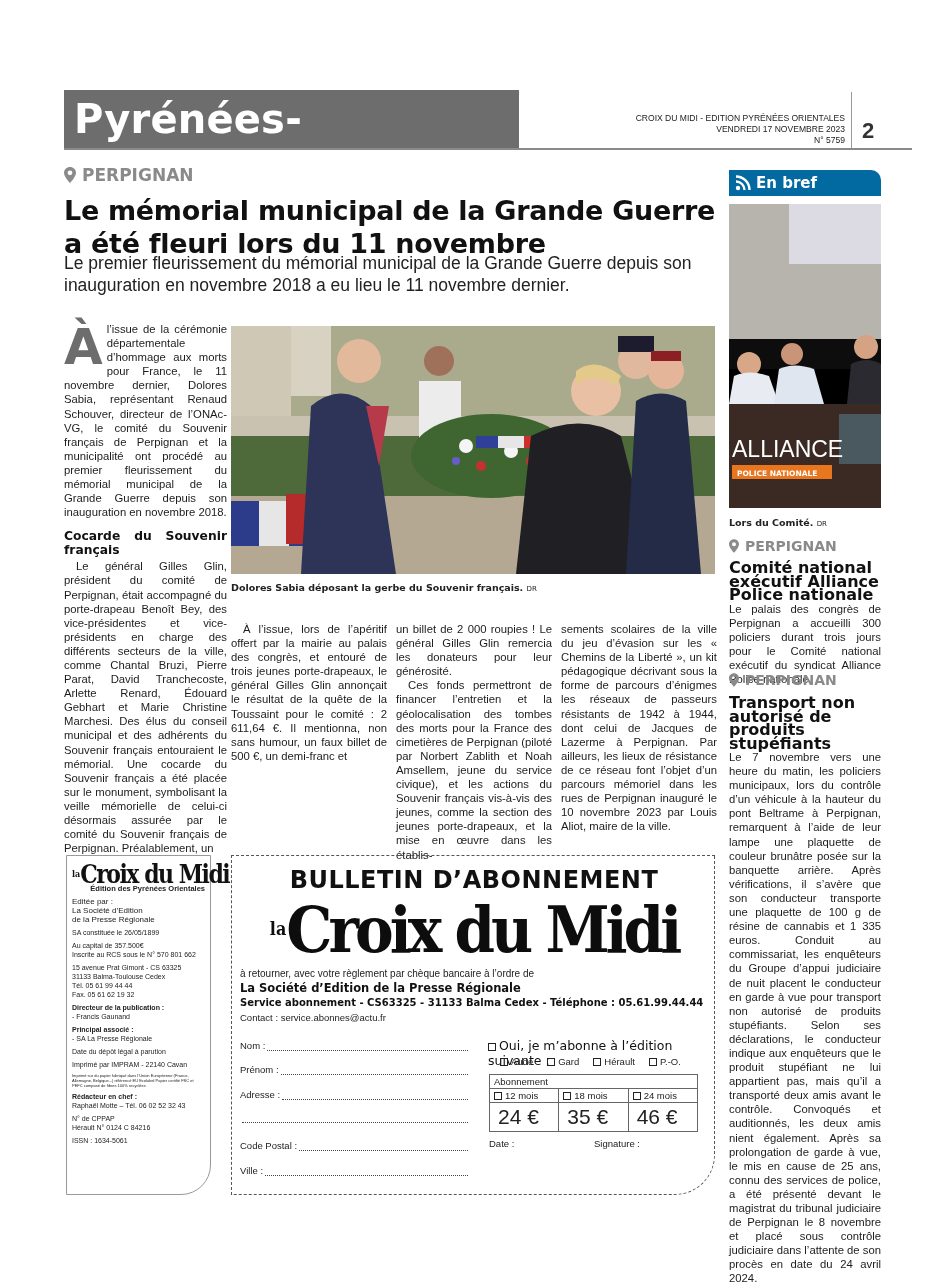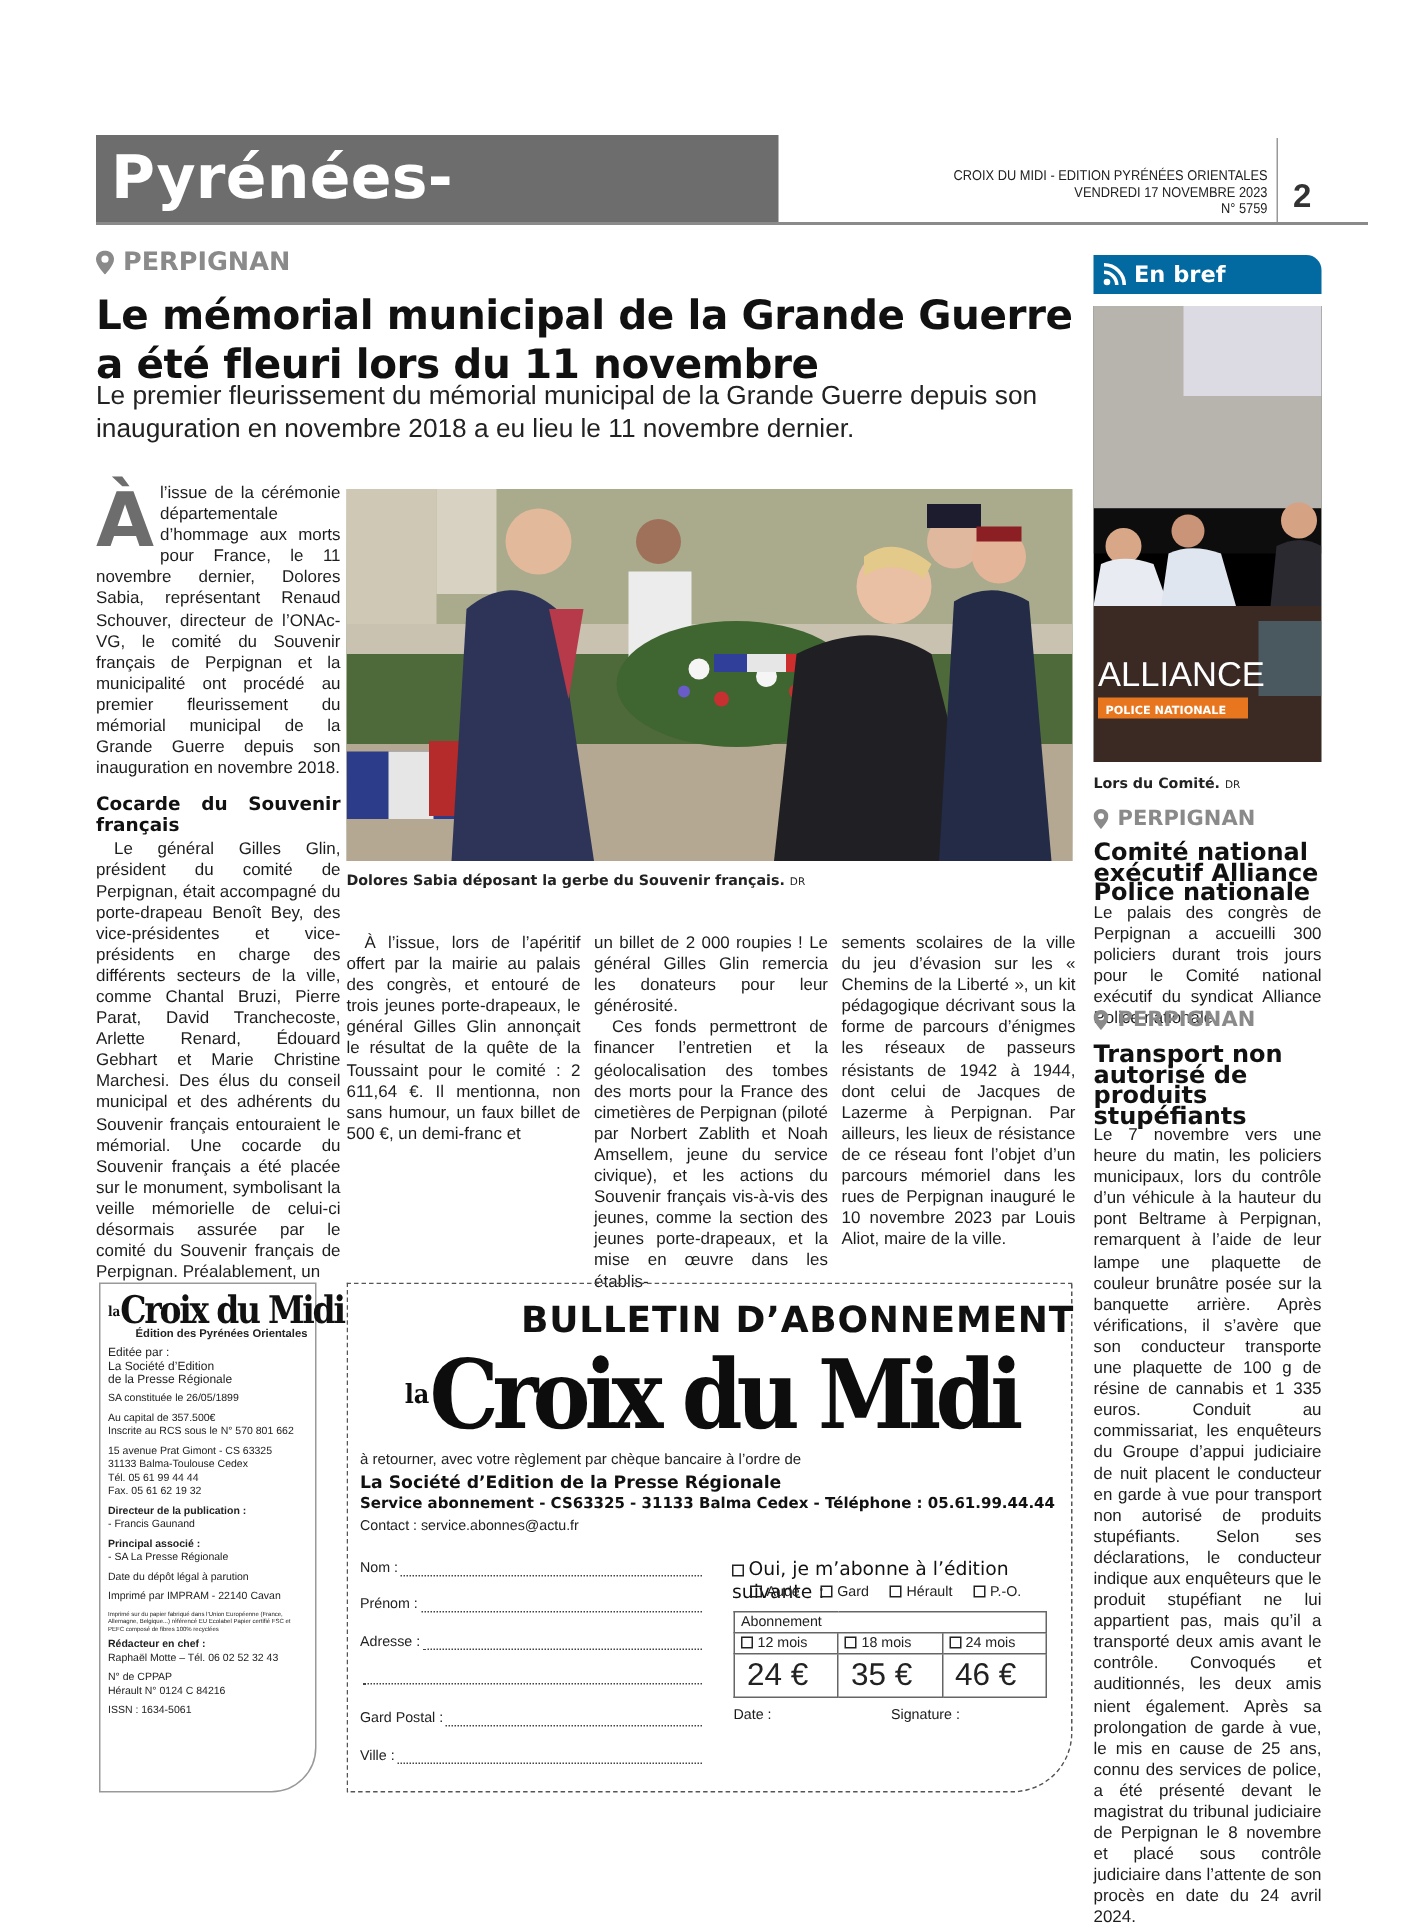--- a/index.html
+++ b/index.html
@@ -46,21 +46,21 @@
   .brief-text { font-size: 11.3px; line-height: 14.1px; text-align: justify; color: #1c1c1c; }
   
   #masthead-box { left: 66px; top: 855px; width: 145px; height: 340px; border: 1px solid #999; border-radius: 0 0 30px 0; padding: 4px 5px; font-family: "Liberation Sans", sans-serif; color: #222; }
   .mh-logo { font-family: "DejaVu Serif", serif; font-weight: bold; font-size: 22px; letter-spacing: -1.5px; line-height: 24px; color: #111; transform: scaleY(1.15); transform-origin: top; white-space: nowrap; }
   .mh-sub { font-size: 7.5px; font-weight: bold; text-align: right; margin-bottom: 4px; }
   .mh-line { font-size: 7px; line-height: 9px; }
   .mh-bold { font-weight: bold; }
   .mh-tiny { font-size: 4px; line-height: 5px; }
   
   #sub-box { left: 231px; top: 855px; width: 484px; height: 340px; border: 1px dashed #555; border-radius: 0 0 40px 0; }
-  #sub-title { left: 0; top: 10px; width: 484px; text-align: right; font-family: "DejaVu Sans", sans-serif; font-weight: bold; font-size: 24px; letter-spacing: 0.5px; color: #111; }
+  #sub-title { left: 0; top: 10px; width: 484px; text-align: center; font-family: "DejaVu Sans", sans-serif; font-weight: bold; font-size: 24px; letter-spacing: 0.5px; color: #111; }
   #sub-logo { left: 0; top: 42px; width: 484px; text-align: center; font-family: "DejaVu Serif", serif; font-weight: bold; font-size: 58px; letter-spacing: -4px; line-height: 64px; color: #0d0d0d; transform: scaleY(1.1); }
   #sub-return { left: 8px; top: 112px; font-size: 10px; color: #222; }
   #sub-society { left: 8px; top: 125px; font-family: "DejaVu Sans", sans-serif; font-weight: bold; font-size: 11.5px; color: #111; }
   #sub-service { left: 8px; top: 141px; font-family: "DejaVu Sans", sans-serif; font-weight: bold; font-size: 10px; color: #111; }
   #sub-contact { left: 8px; top: 156px; font-size: 9.5px; color: #222; }
   .field { left: 8px; width: 228px; font-size: 9.5px; color: #222; display: flex; align-items: flex-end; }
   .field .dots { flex: 1; border-bottom: 1px dotted #444; height: 9px; margin-left: 2px; }
   #sub-yes { left: 256px; top: 182px; font-family: "DejaVu Sans", sans-serif; font-weight: normal; font-size: 12.5px; color: #111; }
   #sub-editions { left: 268px; top: 200px; font-size: 9.5px; display: flex; gap: 14px; color: #222; }
   .chk { display: inline-block; width: 8px; height: 8px; border: 1px solid #222; margin-right: 3px; vertical-align: -1px; }
@@ -245,21 +245,21 @@
     </div>
   <div class="abs field" style="top:233px">
       <span>Adresse :</span>
       <span class="dots"></span>
     </div>
   <div class="abs field" style="top:258px">
       <span></span>
       <span class="dots"></span>
     </div>
   <div class="abs field" style="top:284px">
-      <span>Gard Postal :</span>
+      <span>Code Postal :</span>
       <span class="dots"></span>
     </div>
   <div class="abs field" style="top:309px">
       <span>Ville :</span>
       <span class="dots"></span>
     </div>
 
   <div id="sub-yes" class="abs"><span class="chk"></span><span>Oui, je m’abonne à l’édition suivante :</span></div>
   <div id="sub-editions" class="abs">
     <span><span class="chk"></span><span>Aude</span></span>

